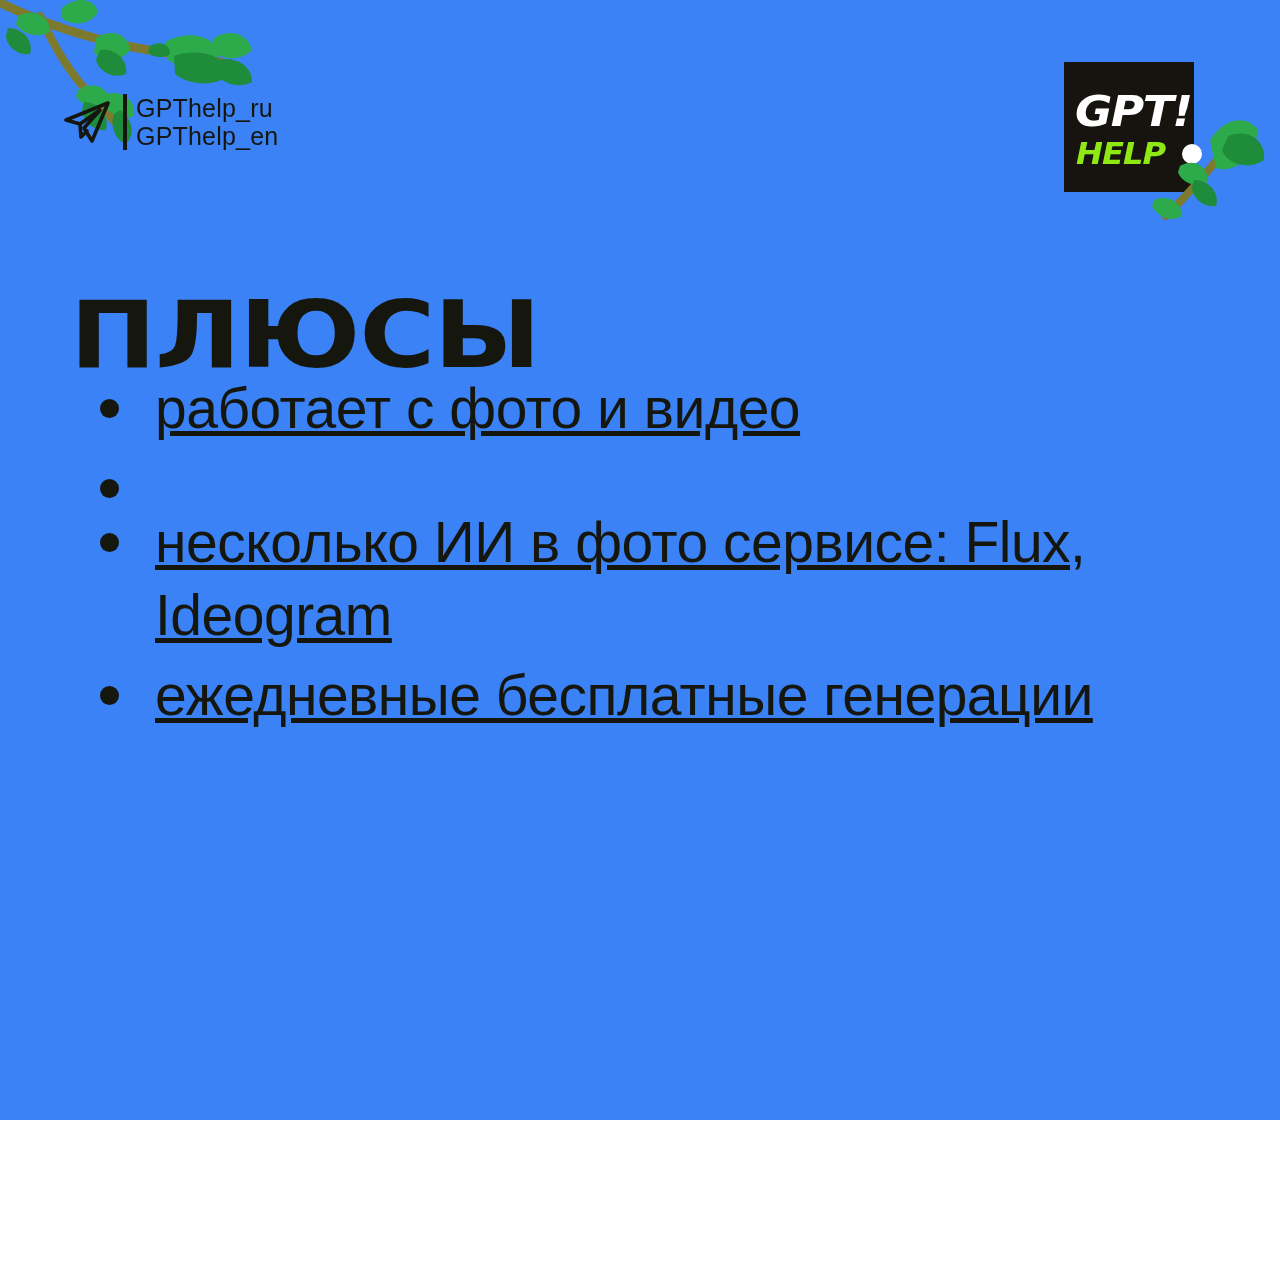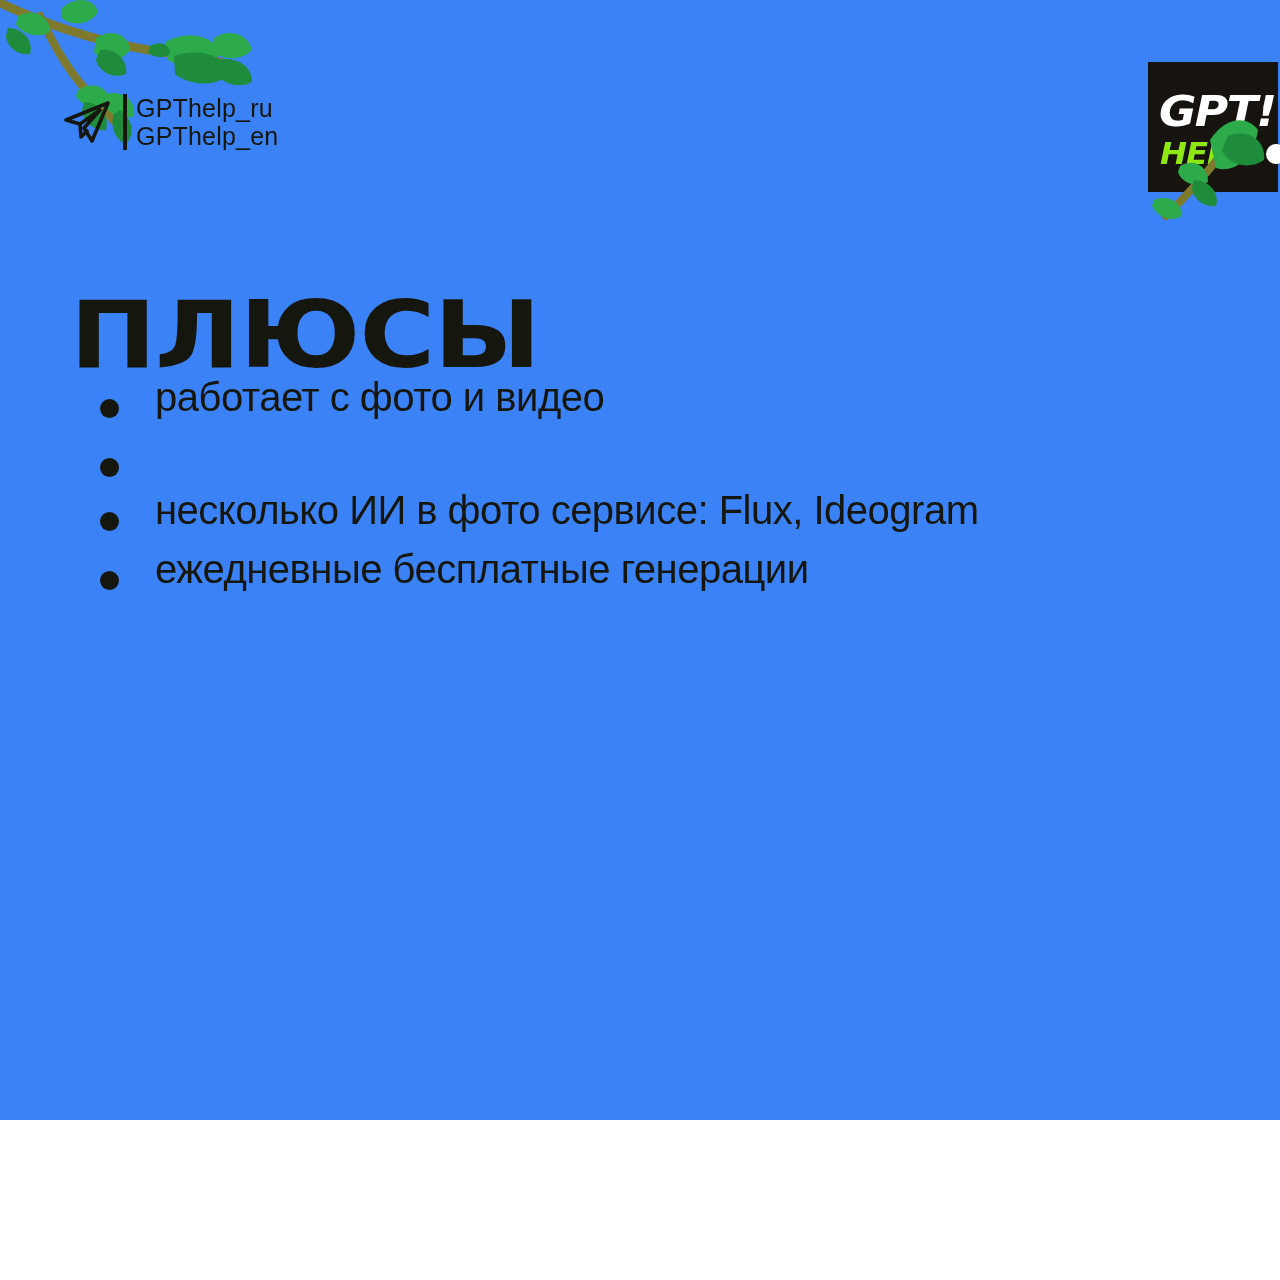--- a/index.html
+++ b/index.html
@@ -60,21 +60,21 @@
   #handles span {
     font-size: 25px;
     color: #15170F;
     letter-spacing: 0.2px;
     white-space: nowrap;
   }
 
   
   #brand-logo {
     position: absolute;
-    left: 1148px;
+    left: 1064px;
     top: 62px;
     width: 130px;
     height: 130px;
     background: #17140F;
   }
   #logo-wordmark-top {
     position: absolute;
     left: 11px;
     top: 28px;
     font-size: 43px;
@@ -156,25 +156,26 @@
   .benefit-bullet {
     width: 19px;
     height: 19px;
     border-radius: 50%;
     background: #15170F;
     flex: none;
     margin-top: 27px;
     margin-right: 36px;
   }
   .benefit-text {
-    font-size: 40px;
+    font-size: 57px;
     line-height: 1.27;
     color: #15170F;
     letter-spacing: -0.5px;
     max-width: 1030px;
+    text-decoration: underline;
   }
 </style>
 </head>
 <body>
 
 <div id="slide">
 
   <svg id="branch-decoration" viewBox="0 0 300 200">
     <path d="M-10 4 C 50 34, 110 52, 175 60 C 200 63, 215 66, 232 72" stroke="#7D7A2E" stroke-width="9" fill="none" stroke-linecap="round"></path>
     <path d="M40 22 C 52 48, 66 74, 86 96 C 98 110, 110 122, 120 134" stroke="#7D7A2E" stroke-width="8" fill="none" stroke-linecap="round"></path>

